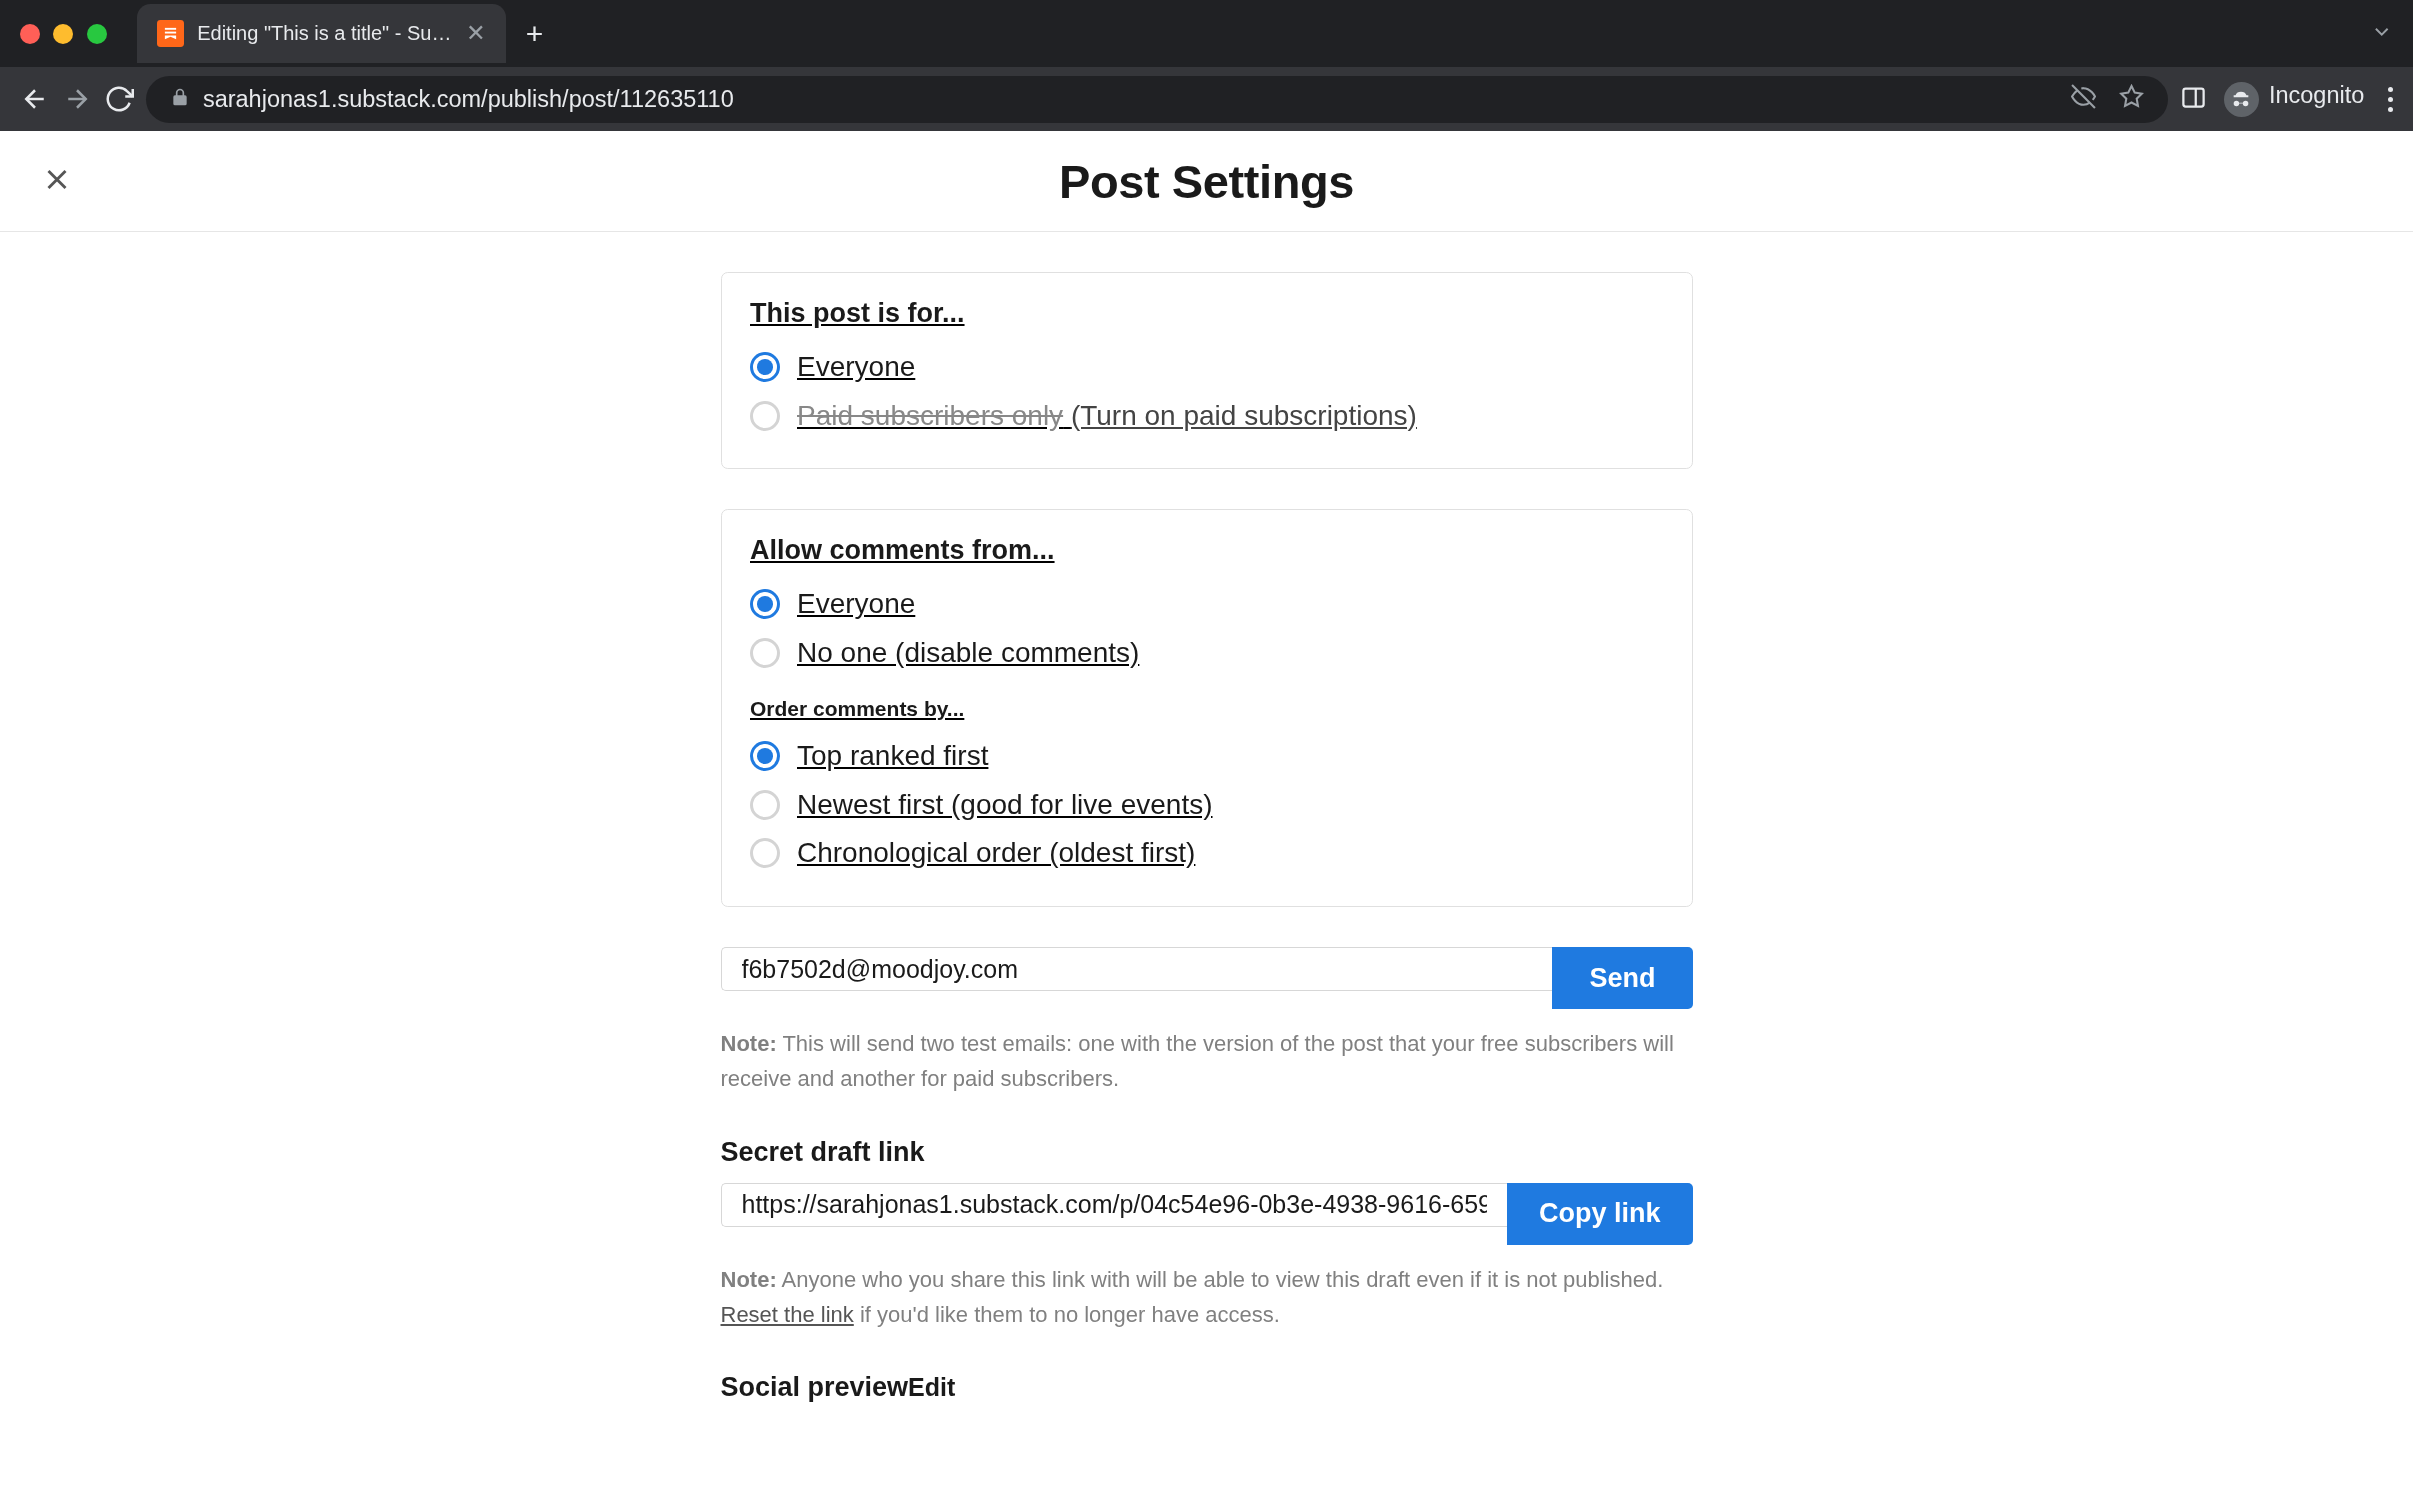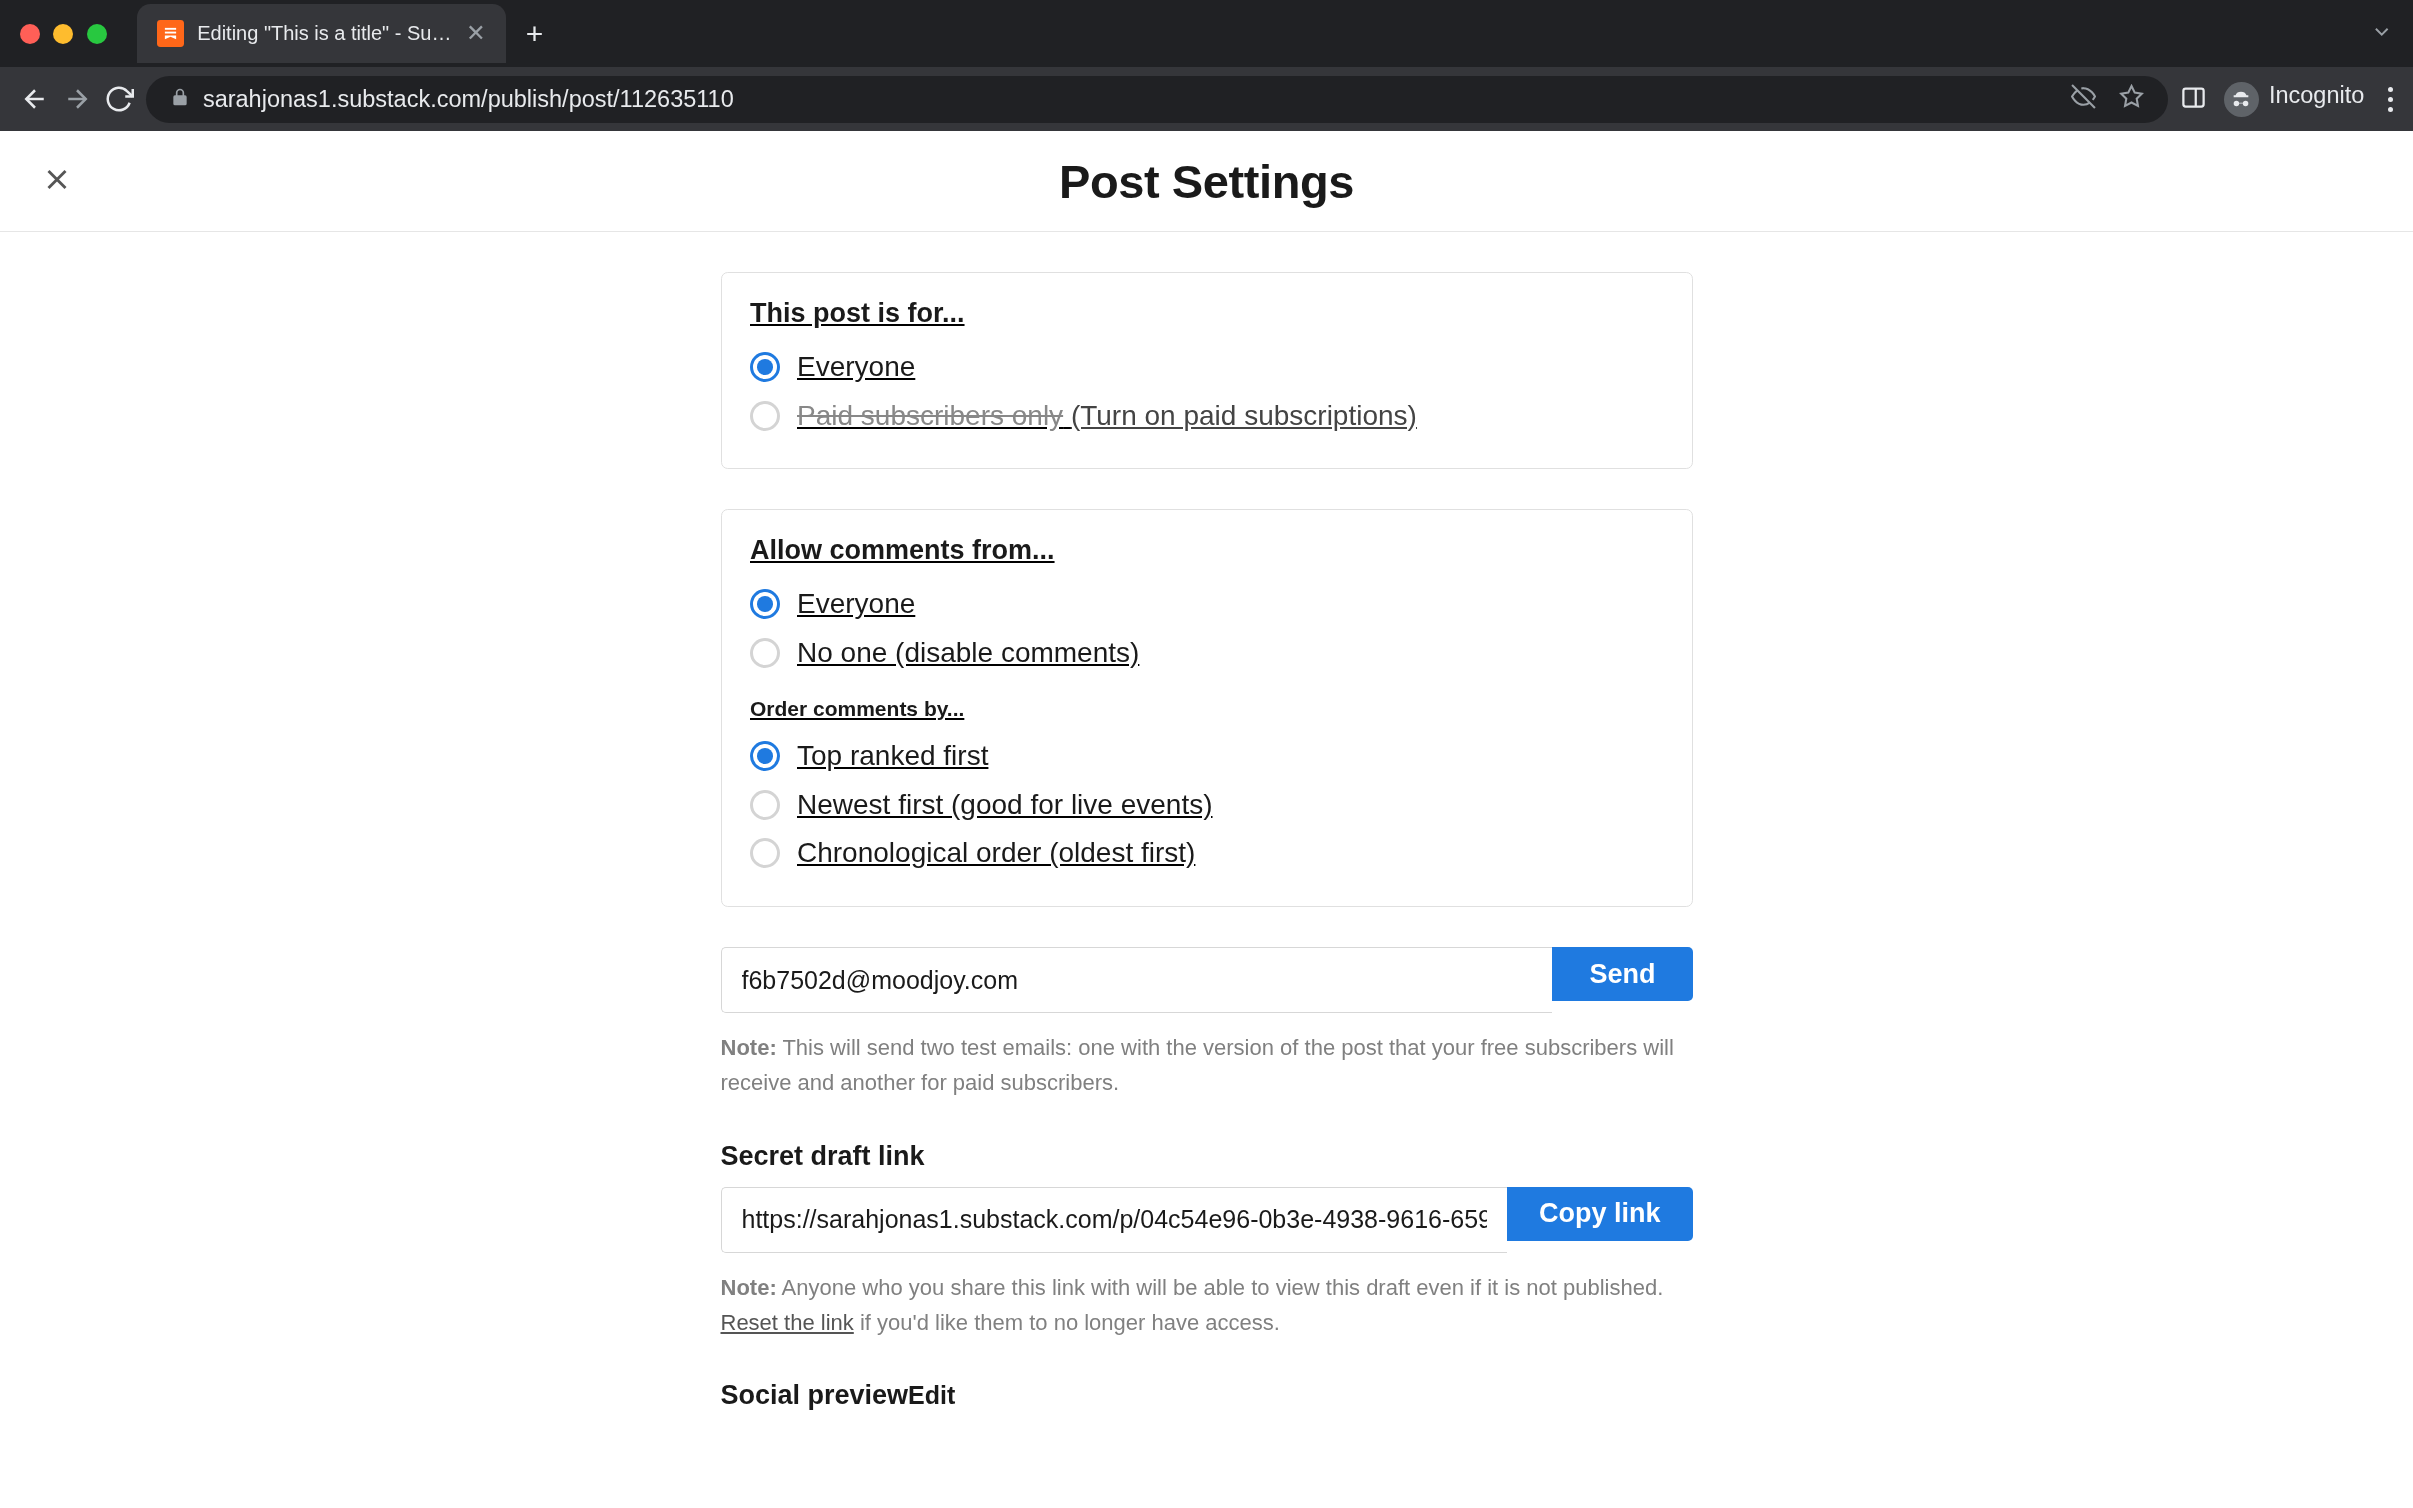--- a/index.html
+++ b/index.html
@@ -52,24 +52,24 @@
   .radio-row { display:flex; align-items:center; gap:17px; padding:8.4px 0; font-size: 28px; color:#1a1a1a; }
   .radio { width:30px; height:30px; border-radius:50%; border:3.4px solid #d4d4d4; position:relative; flex-shrink:0; }
   .radio.selected { border-color:#1f7ae0; }
   .radio.selected::after { content:""; position:absolute; inset:4.2px; background:#1f7ae0; border-radius:50%; }
 
   .strike { text-decoration: line-through; color:#888; }
   .link-inline { color:#444; text-decoration: underline; }
 
   .section-label { font-size: 27px; font-weight:700; color:#1a1a1a; margin-bottom: 15px; }
   .input-row { display:flex; }
-  .text-input { flex:1; border:0.8px solid #d7d7d7; border-radius:5px 0 0 5px; border-right:none; height:66px; padding:0 20px; font-size:25px; color:#1a1a1a; outline:none; }
+  .text-input { flex:1; border:0.8px solid #d7d7d7; border-radius:5px 0 0 5px; border-right:none; height:44px; padding:0 20px; font-size:25px; color:#1a1a1a; outline:none; }
   .text-input.ro { color:#1a1a1a; }
   .text-input::placeholder { color:#9a9a9a; }
-  .primary-btn { background:#1f7ae0; color:#fff; border:none; font-size:27px; font-weight:700; padding:0 37px; height:54px; border-radius:0 5px 5px 0; cursor:pointer; }
+  .primary-btn { background:#1f7ae0; color:#fff; border:none; font-size:27px; font-weight:700; padding:0 37px; height:62px; border-radius:0 5px 5px 0; cursor:pointer; }
   .primary-btn.cl { padding:0 32px; }
 
   .note { font-size:22px; color:#808080; margin-top:17px; line-height:1.6; }
   .note strong { color:#808080; font-weight:700; }
   .note .ul { text-decoration: underline; color:#555; }
 
   .section { margin-bottom: 40px; }
 
   .social-row { display:flex; align-items:center; justify-content:flex-start; }
   .edit-link { font-size:25px; font-weight:600; color:#1a1a1a; }

